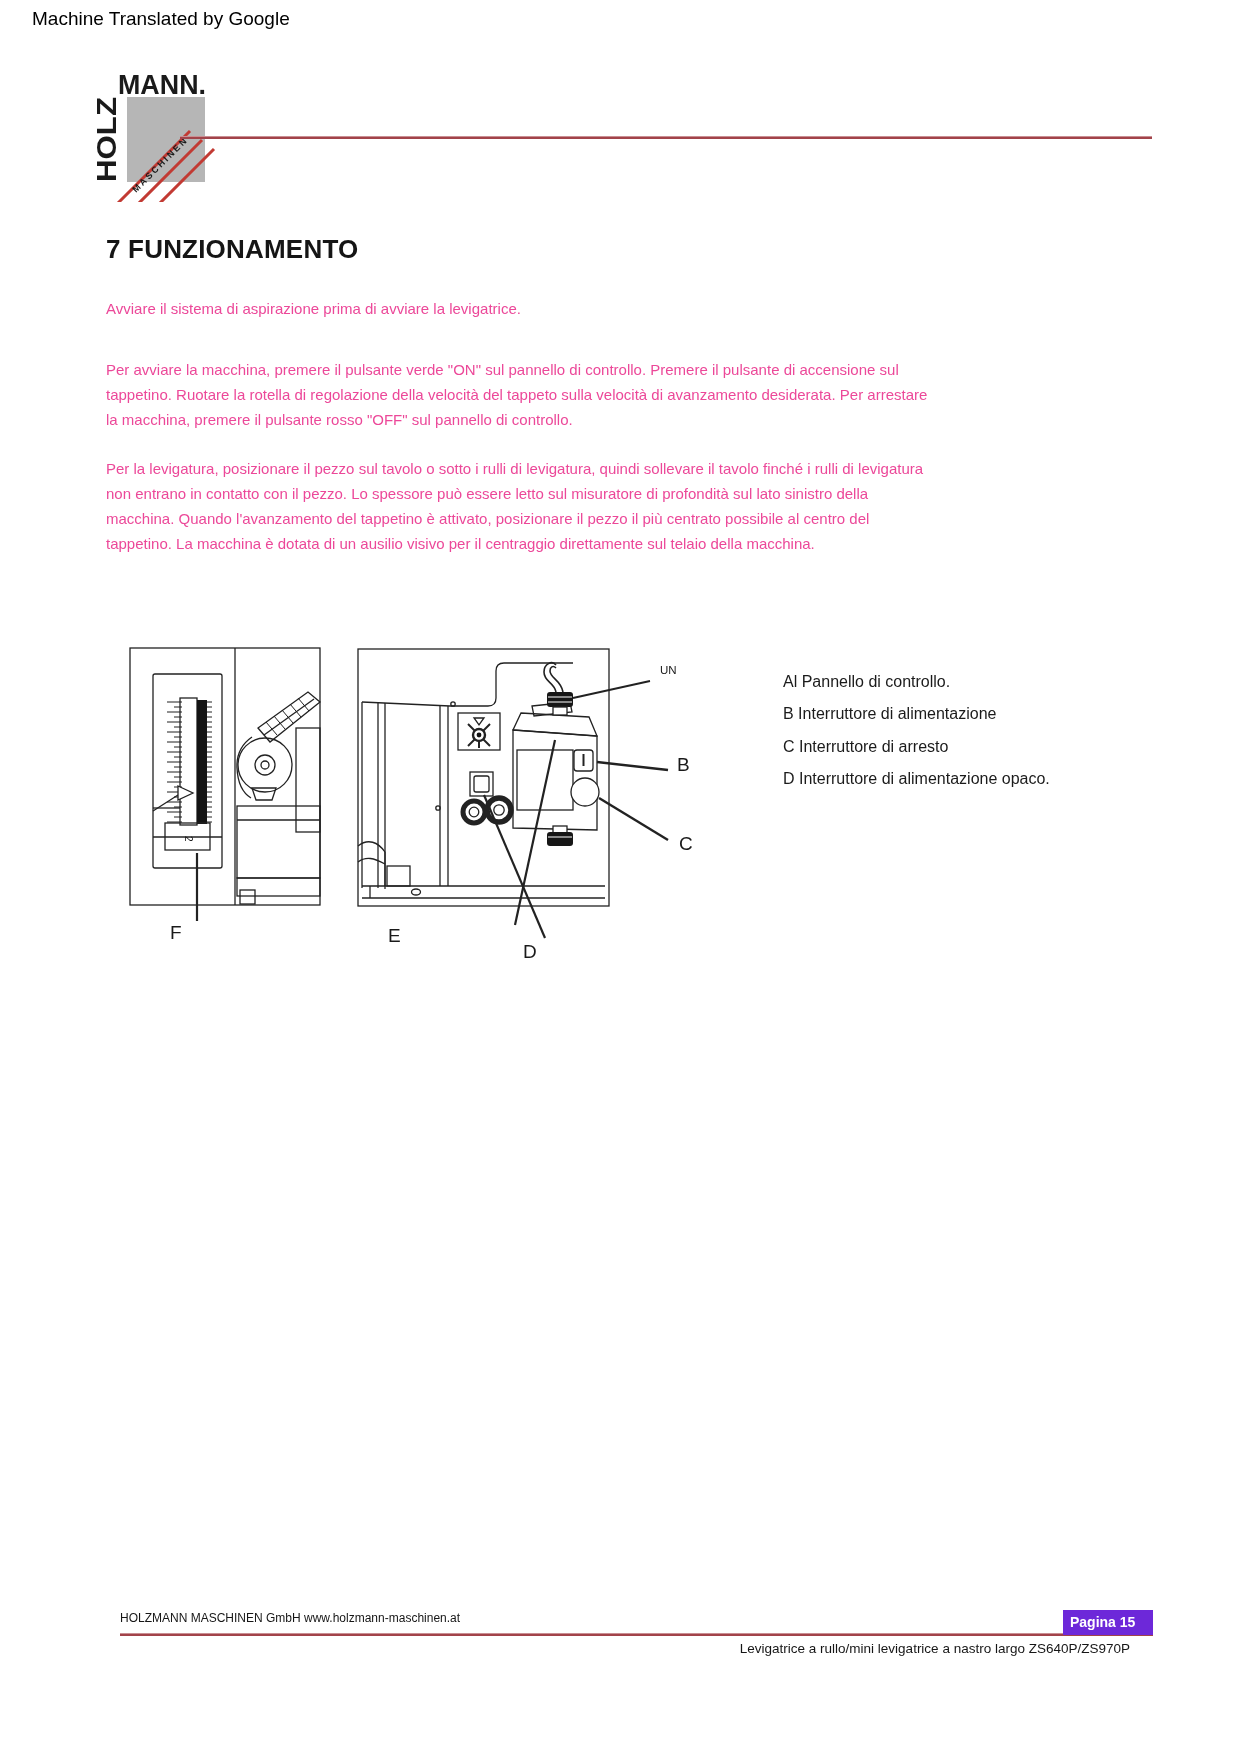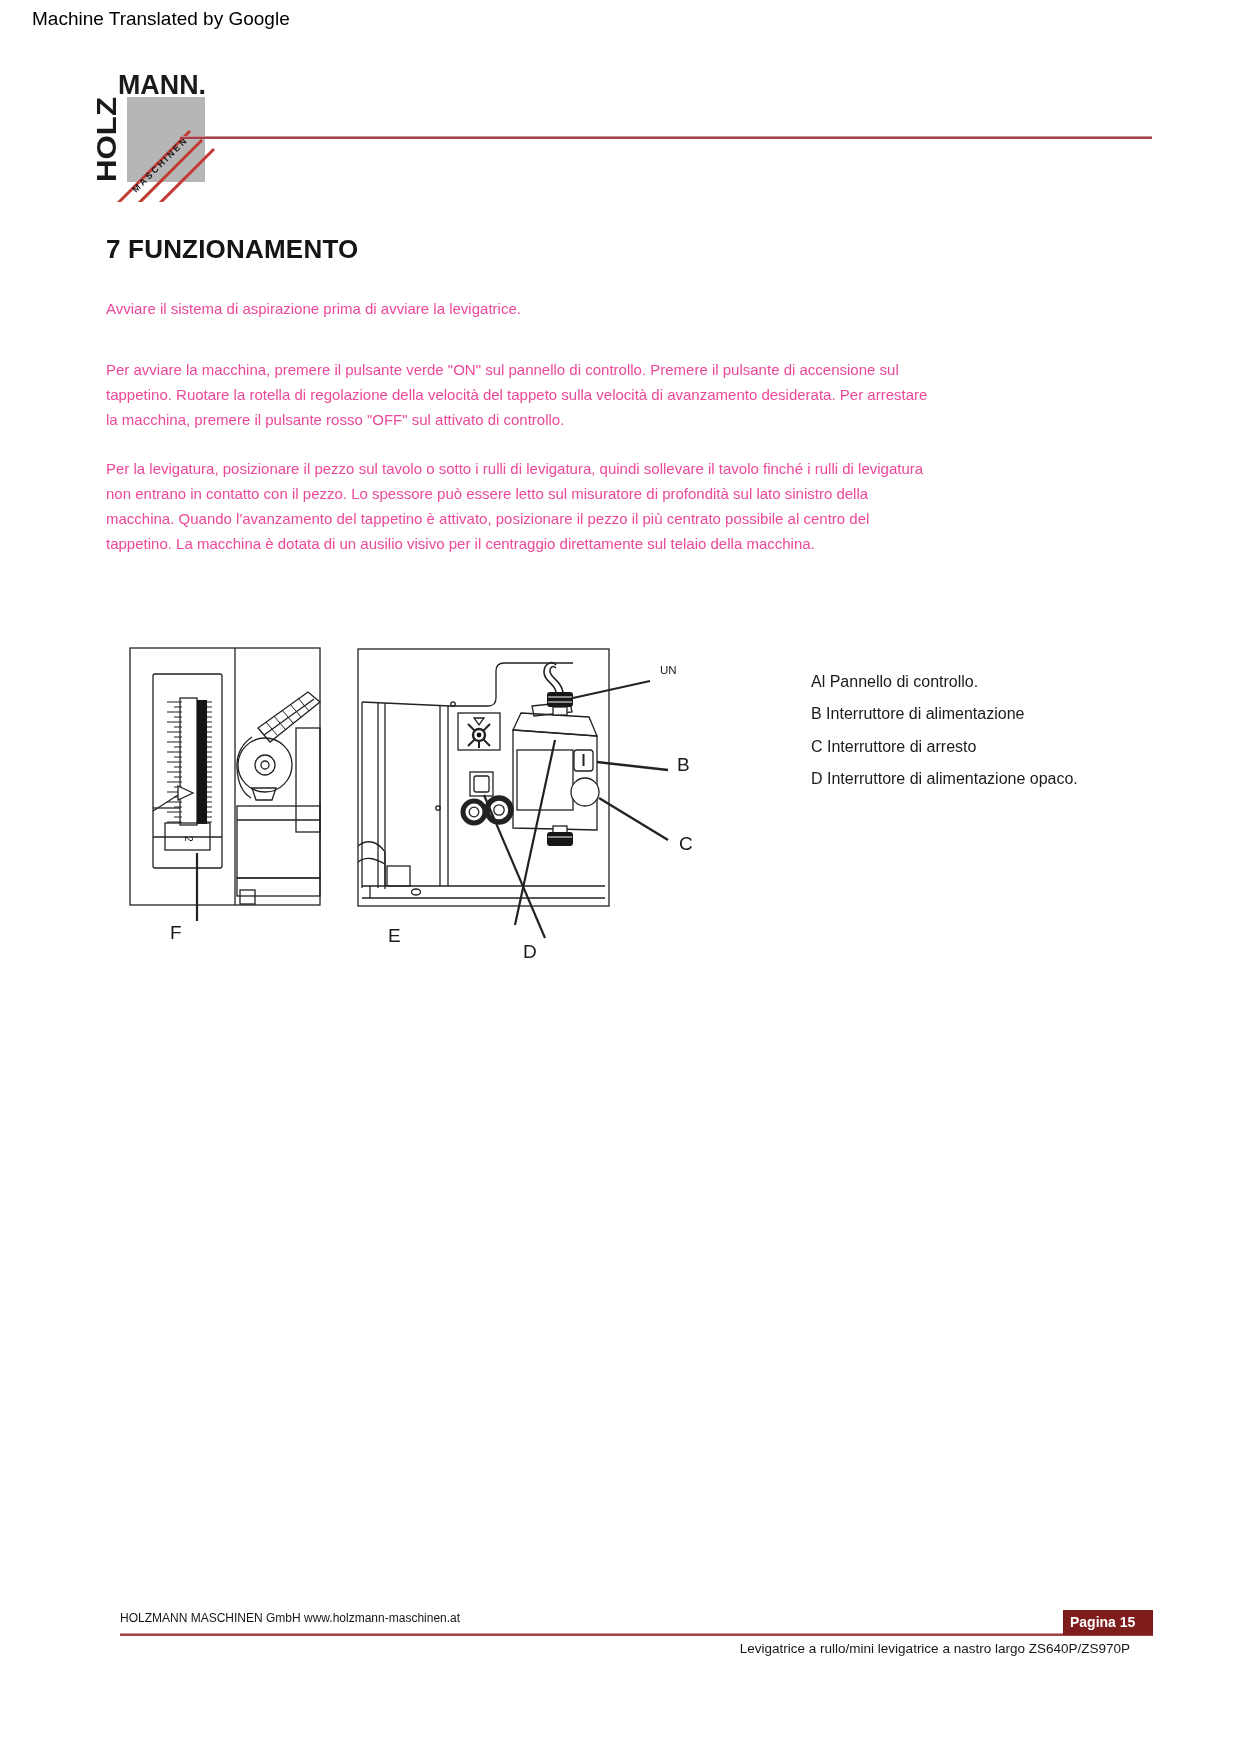--- a/index.html
+++ b/index.html
@@ -9,28 +9,28 @@
   #translation-note{left:32px;top:8px;font-size:19px;color:#000;}
   #header-rule{left:180px;top:136px;width:972px;height:2px;background:#a2434a;border-top:1px solid #c98f93;}
   #section-heading{left:106px;top:234px;font-size:26px;font-weight:bold;letter-spacing:.2px;color:#151515;}
   .para{left:106px;width:950px;font-size:15px;color:#ec4899;}
   .para div{height:25px;line-height:25px;white-space:nowrap;}
   #para-1{top:296px;}
   #para-2{top:357px;}
   #para-3{top:456px;}
   #figure-svg{left:100px;top:640px;}
   svg text{font-family:"Liberation Sans","DejaVu Sans",sans-serif;fill:#1a1a1a;}
-  .legend{left:783px;font-size:16px;color:#1b1b1b;margin-left:28px;}
+  .legend{left:783px;font-size:16px;color:#1b1b1b;}
   #legend-group-1{top:666px;}
   #legend-group-1 div{height:32.4px;line-height:32.4px;white-space:nowrap;}
   #legend-group-2{top:818px;}
   #legend-group-2 div{height:22px;line-height:22px;white-space:nowrap;}
   #footer-company{left:120px;top:1611px;font-size:12px;color:#161616;}
   #footer-rule{left:120px;top:1633px;width:1033px;height:2px;background:#a2434a;border-top:1px solid #c98f93;}
-  #page-badge{left:1063px;top:1610px;width:90px;height:25px;background:#7f1d1d;color:#fff;
+  #page-badge{left:1063px;top:1610px;width:90px;height:25px;background:#6d28d9;color:#fff;
               font-size:14px;font-weight:bold;line-height:25px;padding-left:7px;box-sizing:border-box;}
   #footer-doc-title{left:500px;top:1641px;width:630px;font-size:13.5px;text-align:right;color:#161616;}
 </style>
 </head>
 <body>
 
 <div id="page">
 
   <div id="translation-note" class="abs">Machine Translated by Google</div>
 
@@ -50,21 +50,21 @@
 
   <div id="section-heading" class="abs">7 FUNZIONAMENTO</div>
 
   <div id="para-1" class="abs para">
     <div>Avviare il sistema di aspirazione prima di avviare la levigatrice.</div>
   </div>
 
   <div id="para-2" class="abs para">
     <div>Per avviare la macchina, premere il pulsante verde "ON" sul pannello di controllo. Premere il pulsante di accensione sul</div>
     <div>tappetino. Ruotare la rotella di regolazione della velocità del tappeto sulla velocità di avanzamento desiderata. Per arrestare</div>
-    <div>la macchina, premere il pulsante rosso "OFF" sul attivato di controllo.</div>
+    <div>la macchina, premere il pulsante rosso "OFF" sul pannello di controllo.</div>
   </div>
 
   <div id="para-3" class="abs para">
     <div>Per la levigatura, posizionare il pezzo sul tavolo o sotto i rulli di levigatura, quindi sollevare il tavolo finché i rulli di levigatura</div>
     <div>non entrano in contatto con il pezzo. Lo spessore può essere letto sul misuratore di profondità sul lato sinistro della</div>
     <div>macchina. Quando l'avanzamento del tappetino è attivato, posizionare il pezzo il più centrato possibile al centro del</div>
     <div>tappetino. La macchina è dotata di un ausilio visivo per il centraggio direttamente sul telaio della macchina.</div>
   </div>
 
   <svg id="figure-svg" class="abs" width="600" height="330" viewBox="0 0 600 330">

